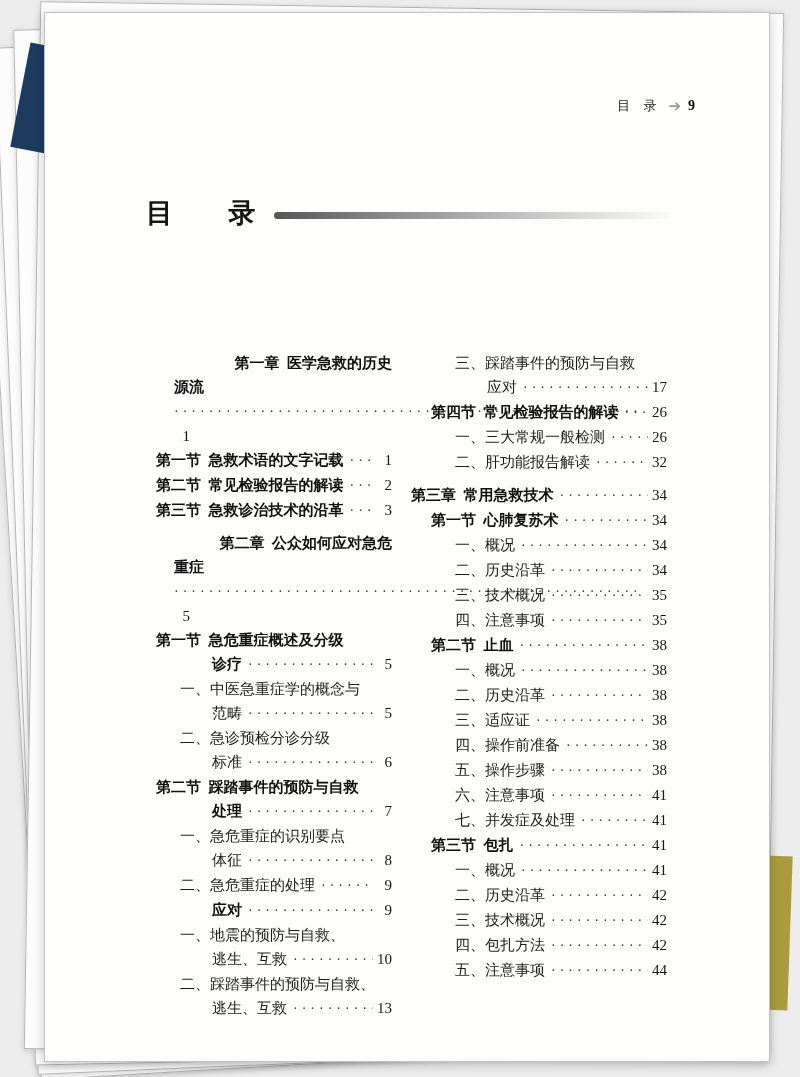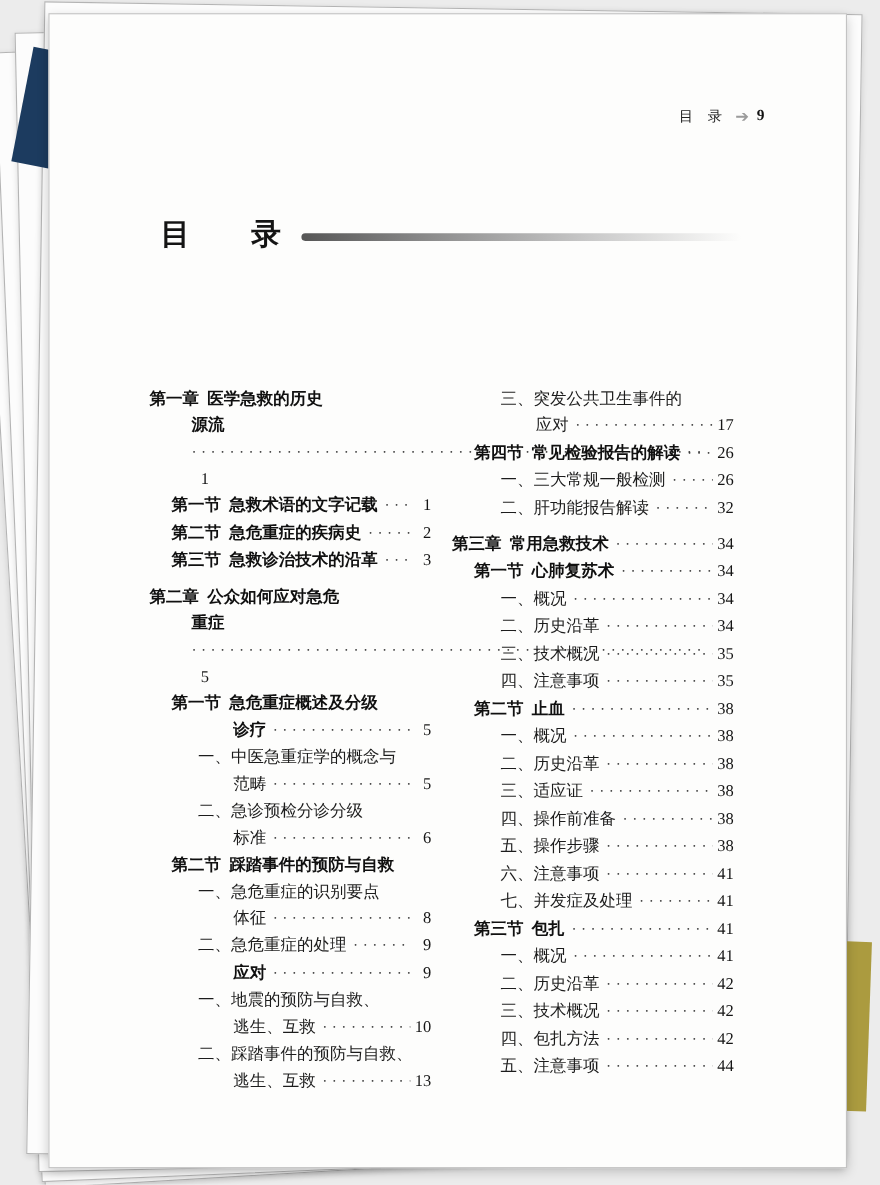--- a/index.html
+++ b/index.html
@@ -95,21 +95,21 @@
     line-height: 24px;
     font-size: 15px;
     color: #1c1c1c;
   }
   .toc-row.chapter { margin-top: 8px; }
   .toc-col .toc-row:first-child { margin-top: 0; }
   .toc-row.chapter,
   .toc-row.chapter-cont,
   .toc-row.section,
   .toc-row.section-cont { font-weight: 700; color: #101010; }
-  .toc-row.chapter       { padding-left: 0; }
+  .toc-row.chapter       { padding-left: 0; justify-content: flex-end; }
   .toc-row.chapter-cont  { padding-left: 32px; flex-direction: column; }
   .toc-row.section       { padding-left: 20px; }
   .toc-row.section-cont  { padding-left: 76px; justify-content: space-between; }
   .toc-row.item          { padding-left: 44px; }
   .toc-row.item-cont     { padding-left: 76px; }
   .toc-text { white-space: pre; }
   .leader {
     flex: 1 1 auto;
     overflow: hidden;
     white-space: nowrap;
@@ -164,21 +164,21 @@
             <span class="toc-text">源流</span>
             <span class="leader"></span>
             <span class="toc-page">1</span>
           </div>
           <div class="toc-row section">
             <span class="toc-text">第一节  急救术语的文字记载</span>
             <span class="leader"></span>
             <span class="toc-page">1</span>
           </div>
           <div class="toc-row section">
-            <span class="toc-text">第二节  急危重症的疾病史</span>
+            <span class="toc-text">第二节  常见检验报告的解读</span>
             <span class="leader"></span>
             <span class="toc-page">2</span>
           </div>
           <div class="toc-row section">
             <span class="toc-text">第三节  急救诊治技术的沿革</span>
             <span class="leader"></span>
             <span class="toc-page">3</span>
           </div>
           <div class="toc-row chapter">
             <span class="toc-text">第二章  公众如何应对急危</span>
@@ -208,20 +208,25 @@
             <span class="toc-text">二、急诊预检分诊分级</span>
           </div>
           <div class="toc-row item-cont">
             <span class="toc-text">标准</span>
             <span class="leader"></span>
             <span class="toc-page">6</span>
           </div>
           <div class="toc-row section">
             <span class="toc-text">第二节  踩踏事件的预防与自救</span>
           </div>
+          <div class="toc-row section-cont">
+            <span class="toc-text">处理</span>
+            <span class="leader"></span>
+            <span class="toc-page">7</span>
+          </div>
           <div class="toc-row item">
             <span class="toc-text">一、急危重症的识别要点</span>
           </div>
           <div class="toc-row item-cont">
             <span class="toc-text">体征</span>
             <span class="leader"></span>
             <span class="toc-page">8</span>
           </div>
           <div class="toc-row item">
             <span class="toc-text">二、急危重症的处理</span>
@@ -245,21 +250,21 @@
             <span class="toc-text">二、踩踏事件的预防与自救、</span>
           </div>
           <div class="toc-row item-cont">
             <span class="toc-text">逃生、互救</span>
             <span class="leader"></span>
             <span class="toc-page">13</span>
           </div>
         </div>
       <div class="toc-col" id="toc-right">
           <div class="toc-row item">
-            <span class="toc-text">三、突发公共卫生事件的</span>
+            <span class="toc-text">三、踩踏事件的预防与自救</span>
           </div>
           <div class="toc-row item-cont">
             <span class="toc-text">应对</span>
             <span class="leader"></span>
             <span class="toc-page">17</span>
           </div>
           <div class="toc-row section">
             <span class="toc-text">第四节  常见检验报告的解读</span>
             <span class="leader"></span>
             <span class="toc-page">26</span>

